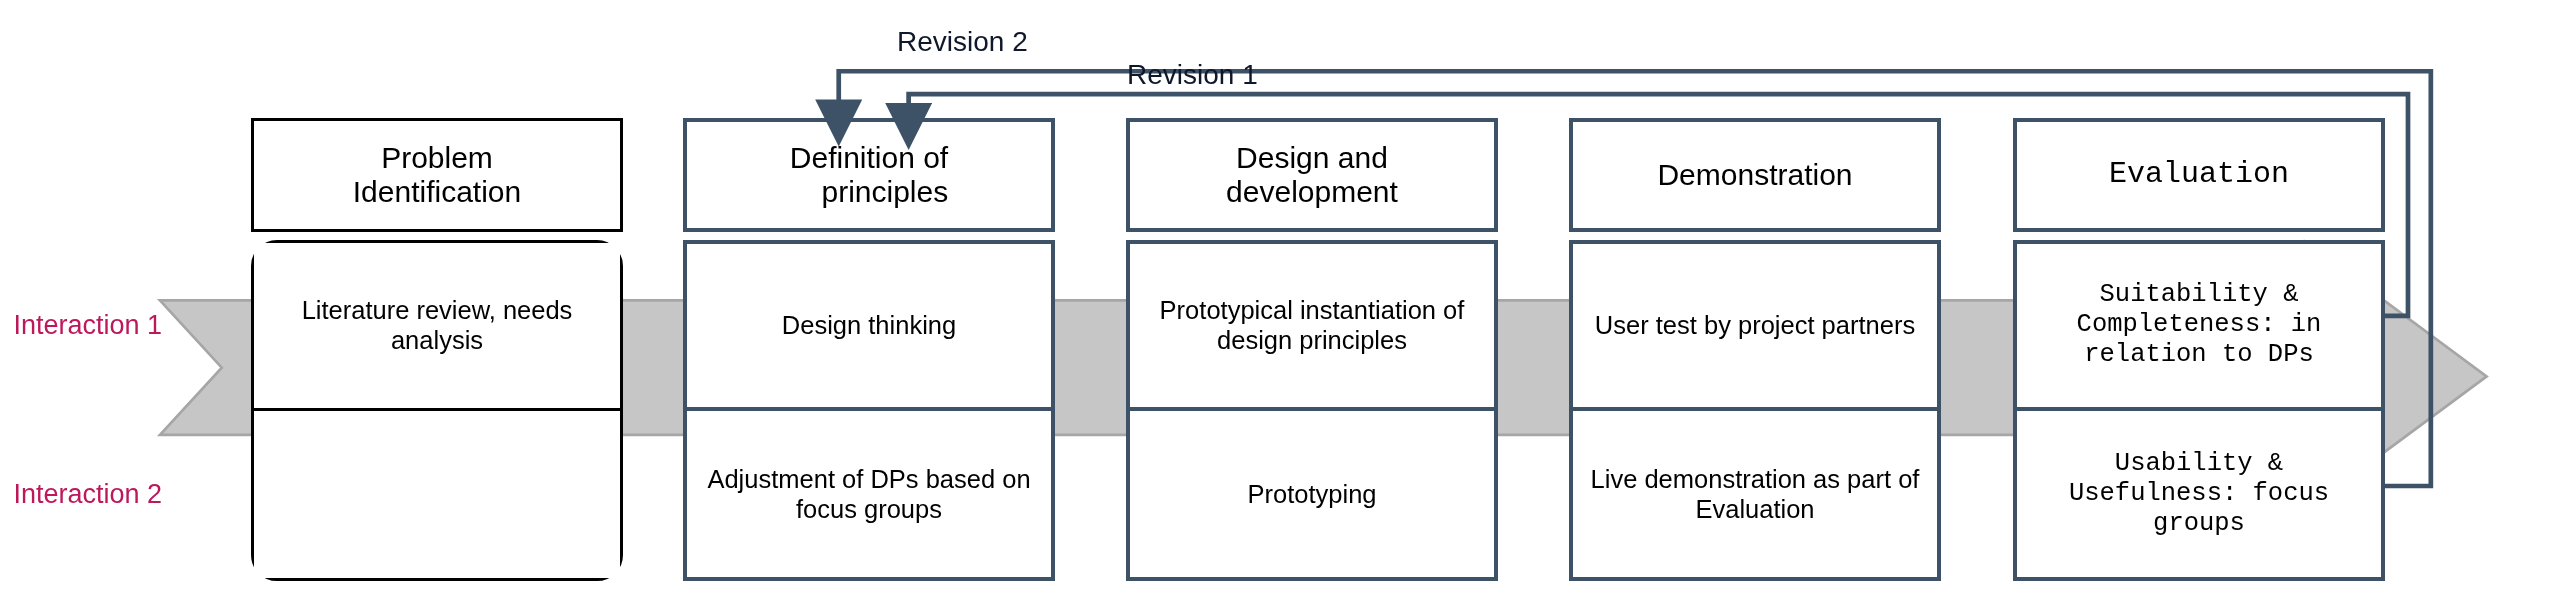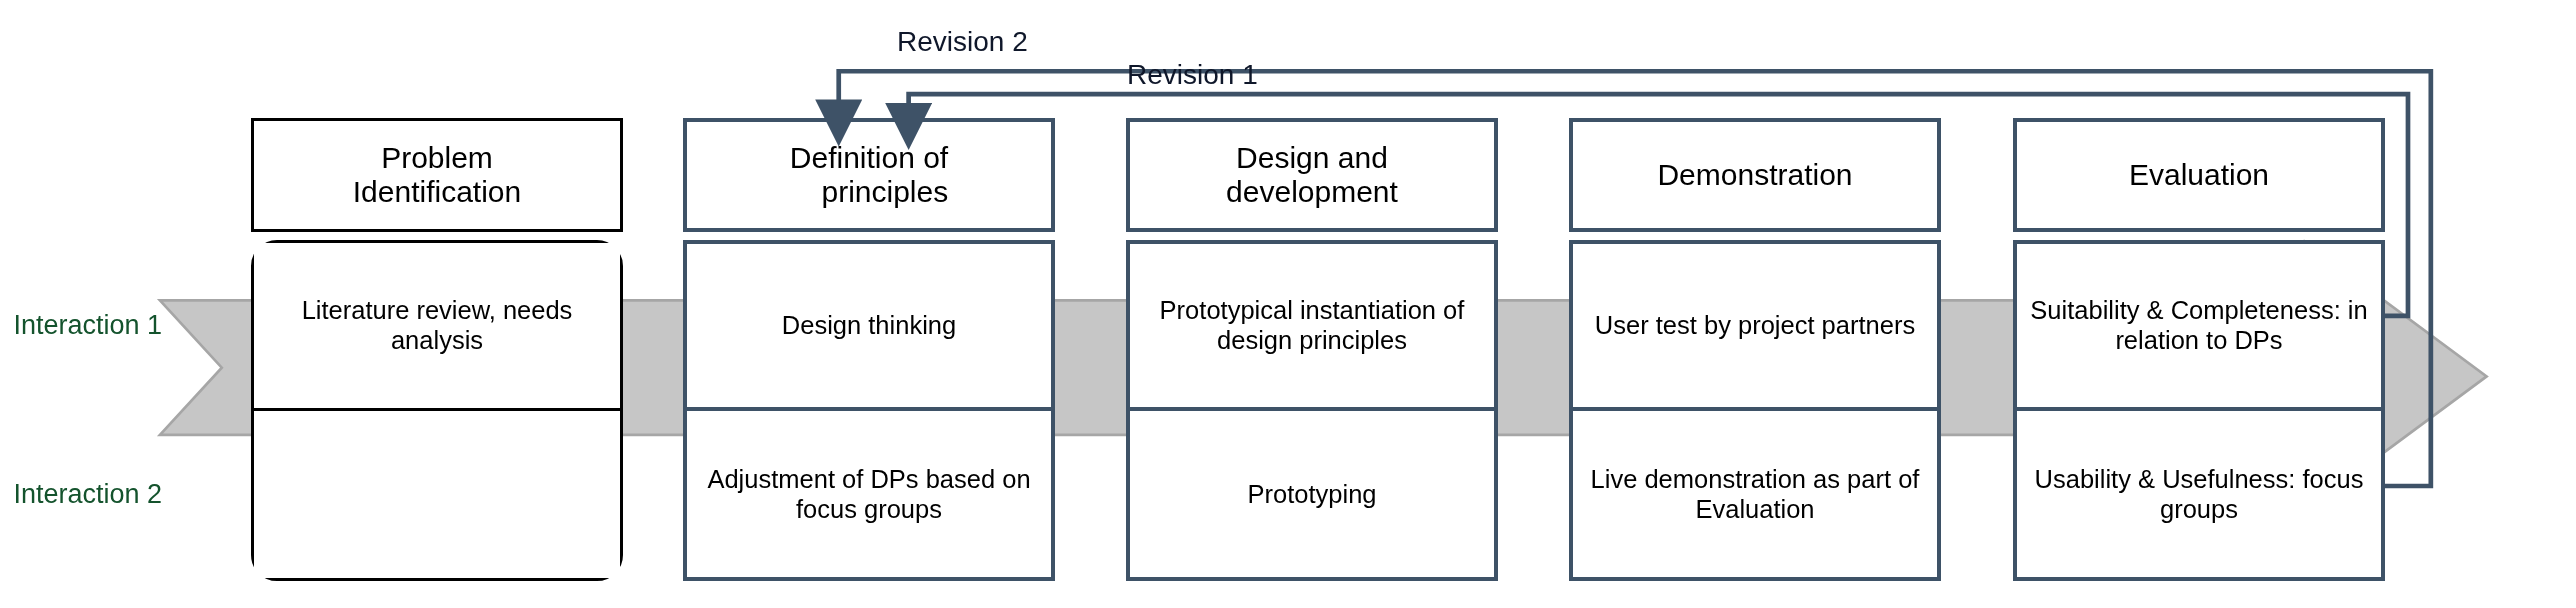--- a/index.html
+++ b/index.html
@@ -66,21 +66,21 @@
   
   .dark-brd { border: 3.4px solid #000000; }
   .dark-sep { border-bottom: 3.4px solid #000000; }
   
   .blue-brd { border: 4px solid #3e5267; }
   .blue-sep { border-bottom: 4px solid #3e5267; }
 
   
   .side-label {
     position: absolute;
-    color: #14532d;
+    color: #be185d;
     font-size: 27px;
     white-space: nowrap;
   }
   
   .rev-label {
     position: absolute;
     color: #0f172a;
     font-size: 28px;
     white-space: nowrap;
   }
@@ -150,21 +150,21 @@
         <span>Design and</span><br>
         <span>development</span>
       </span>
     </div>
     <div class="body-box blue-brd" style="left:0; top:122px; width:372px; height:341px;">
       <div class="cell blue-sep" style="height:50%;">Prototypical instantiation of design principles</div>
       <div class="cell" style="height:50%;">Prototyping</div>
     </div>
   </div>
 
-  <div class="stage" style="left:2013px; top:118px; width:363px; height:464px;">
+  <div class="stage" style="left:2013px; top:118px; width:363px; height:464px;font-family:Liberation Mono, monospace;">
     <div class="hdr blue-brd" style="left:0; top:0; width:372px; height:114px;">
       <span>
         <span>Evaluation</span>
       </span>
     </div>
     <div class="body-box blue-brd" style="left:0; top:122px; width:372px; height:341px;">
       <div class="cell blue-sep" style="height:50%;">Suitability &amp; Completeness: in relation to DPs</div>
       <div class="cell" style="height:50%;">Usability &amp; Usefulness: focus groups</div>
     </div>
   </div>

